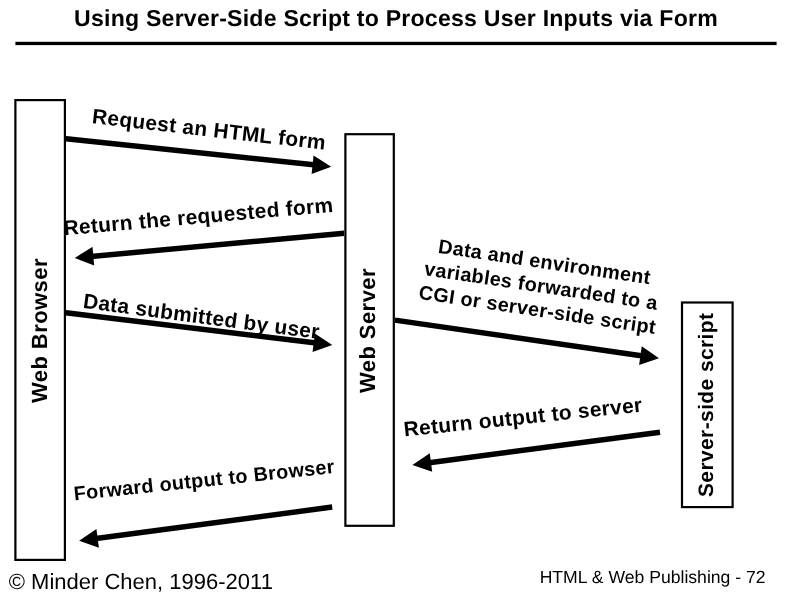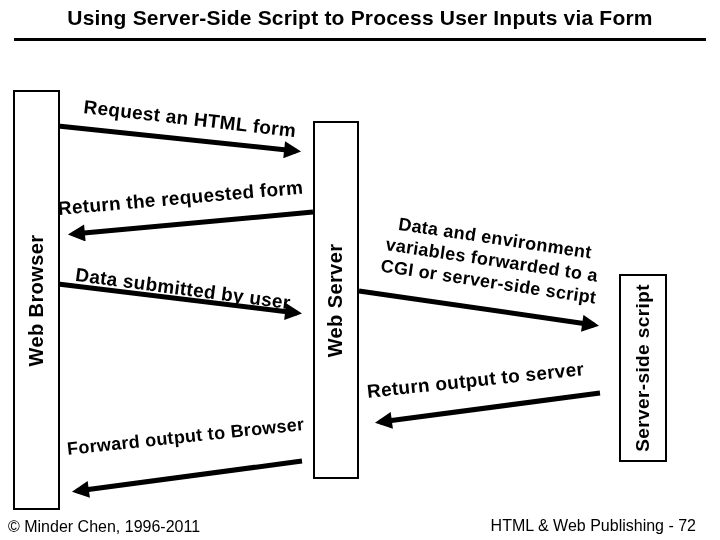--- a/index.html
+++ b/index.html
@@ -50,21 +50,21 @@
   .lbl-env{
     left:381px;top:210px;width:234px;
     transform:rotate(8.5deg);
     font-size:18px;line-height:22px;text-align:center;
     white-space:normal;
   }
   .lbl-return-output{left:366px;top:381px;transform:rotate(-6deg);}
   .lbl-forward-output{left:66px;top:439px;transform:rotate(-6deg);font-size:18px;}
   .footer-left{
     position:absolute;left:8px;top:518px;
-    font-size:16px;
+    font-size:20px;
   }
   .footer-right{
     position:absolute;right:24px;top:517px;
     font-size:16px;
   }
 </style>
 </head>
 <body>
 
 <div class="slide">

